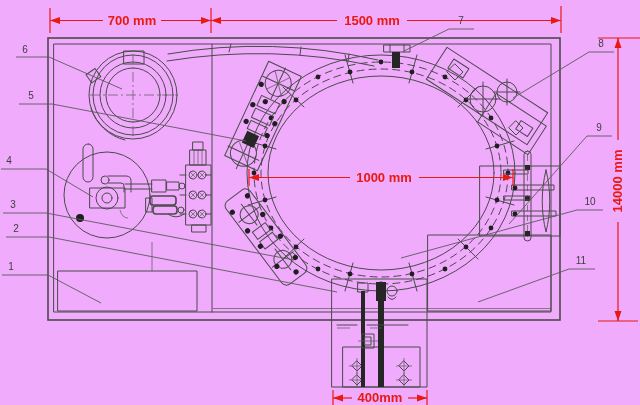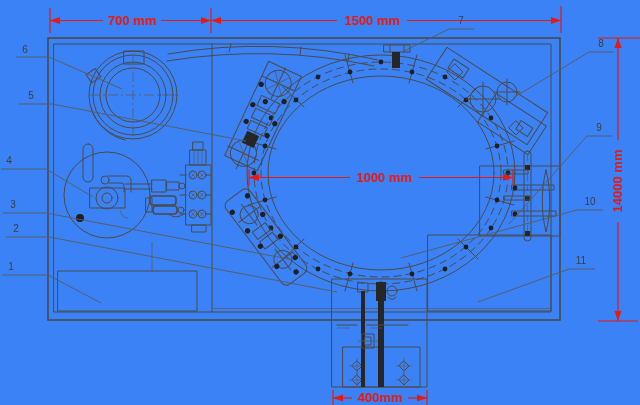--- a/index.html
+++ b/index.html
@@ -1,16 +1,16 @@
 <!DOCTYPE html>
 <html><head>
 <meta charset="utf-8">
 <style>
   html,body{margin:0;padding:0;background:#ffffff;}
-  #stage{position:relative;width:640px;height:405px;background:#3b82f6;overflow:hidden;
+  #stage{position:relative;width:640px;height:405px;background:#f0abfc;overflow:hidden;
          font-family:"Liberation Sans",sans-serif;}
   svg{display:block}
   .ln{stroke:#4a4a4a;fill:none;stroke-width:1;stroke-linecap:round;stroke-linejoin:round}
   .ln2{stroke:#4a4a4a;fill:none;stroke-width:1.6}
   .thin{stroke:#5a5a5a;fill:none;stroke-width:.7}
   .dash{stroke-dasharray:7 5}
   .dkf{fill:#262626;stroke:none}
   .dot{fill:#1f1f1f;stroke:none}
   .red{stroke:#e8190f;fill:none;stroke-width:1.2}
   .redf{fill:#e8190f;stroke:none}

